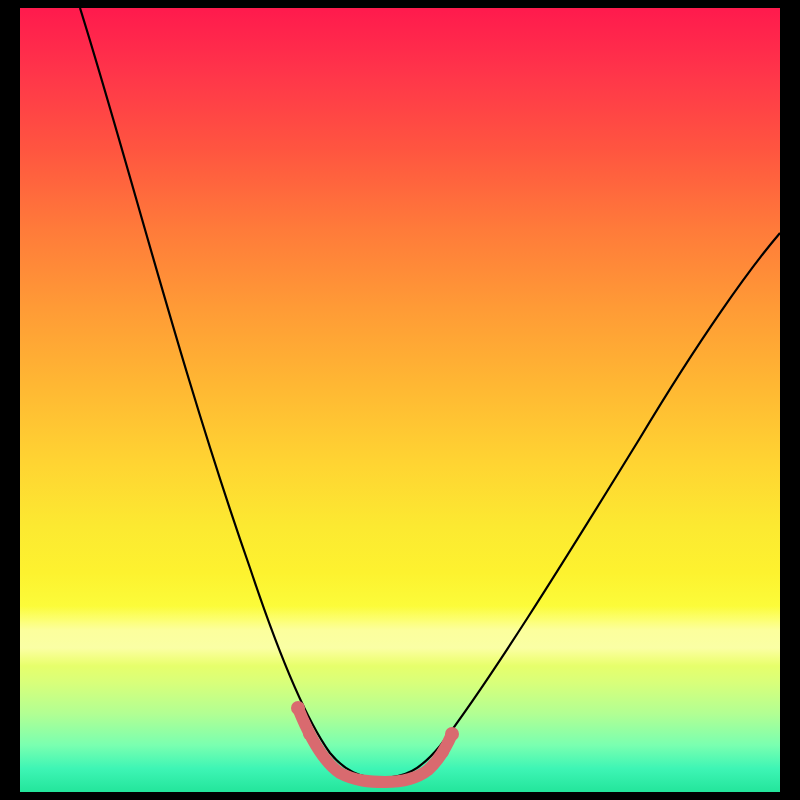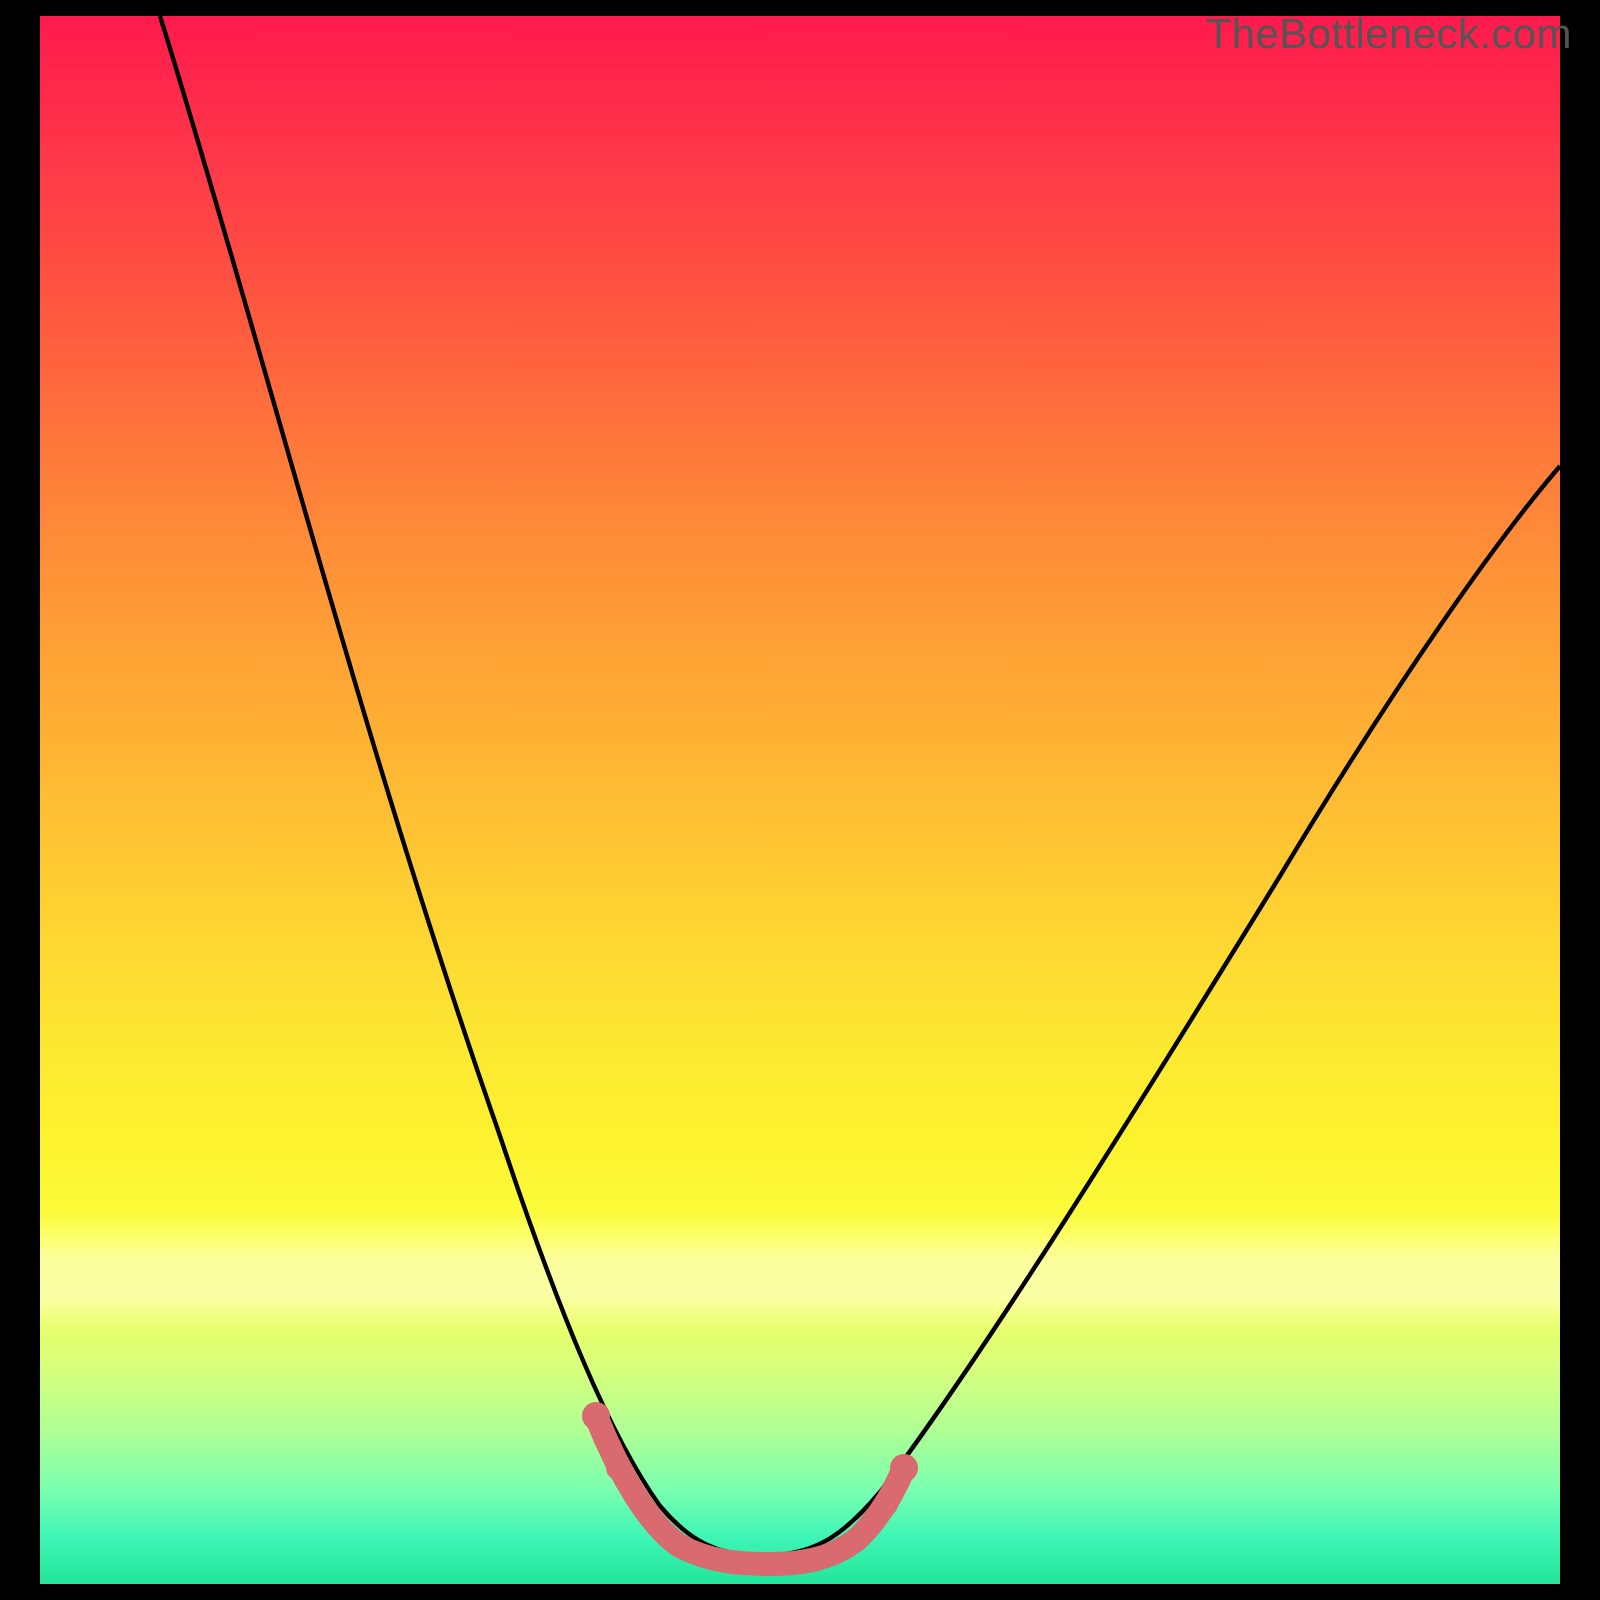--- a/index.html
+++ b/index.html
@@ -107,14 +107,13 @@
 
       <g fill="#d96a6f">
         <circle cx="278" cy="700" r="7"></circle>
         <circle cx="289" cy="726" r="6"></circle>
         <circle cx="432" cy="726" r="7"></circle>
         <circle cx="423" cy="744" r="6"></circle>
       </g>
     </svg>
   </div>
 
-  <div class="watermark">TheBottleneck.com</div>
 </div>
 
 </body></html>

